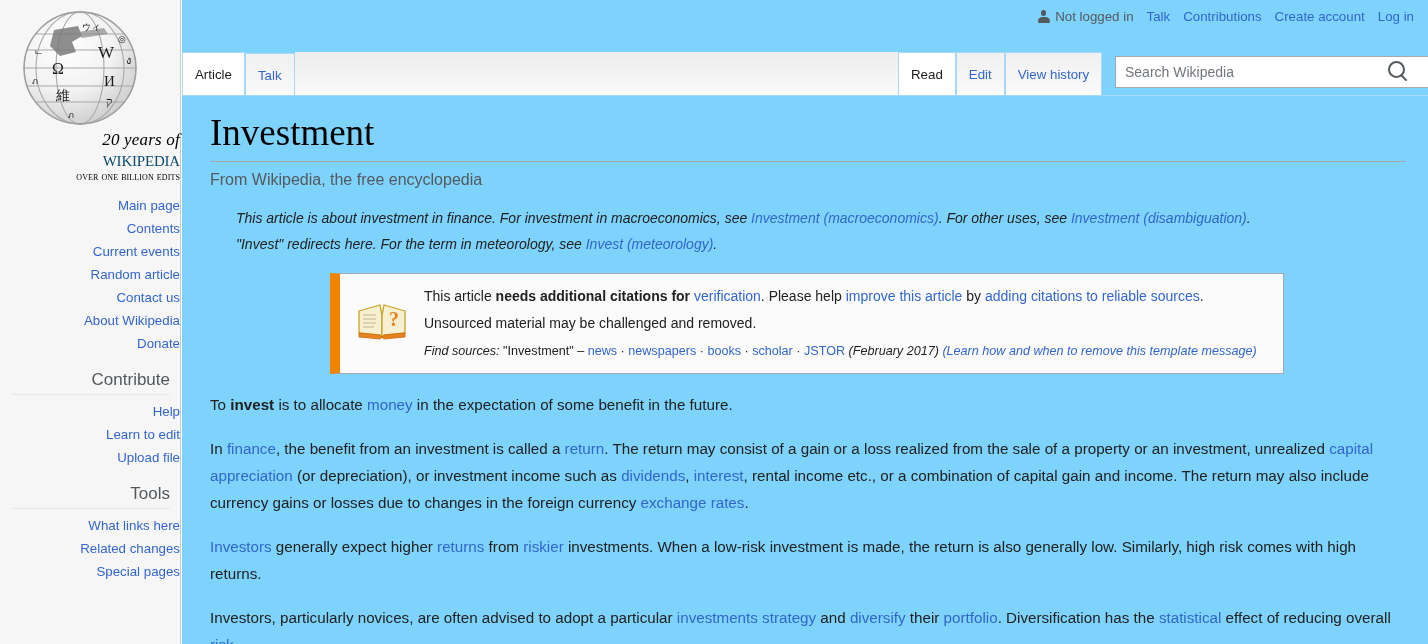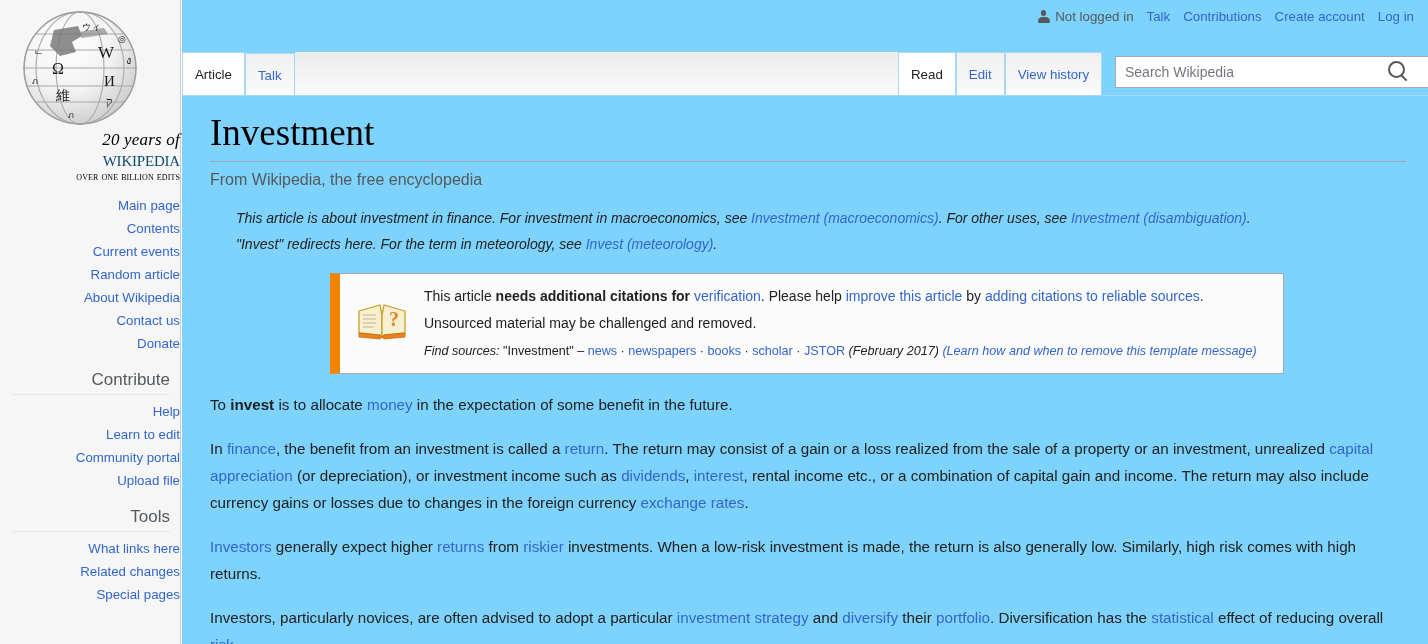--- a/index.html
+++ b/index.html
@@ -405,41 +405,38 @@
           <li>
             <a class="nav-link" href="#">Contents</a>
           </li>
           <li>
             <a class="nav-link" href="#">Current events</a>
           </li>
           <li>
             <a class="nav-link" href="#">Random article</a>
           </li>
           <li>
+            <a class="nav-link" href="#">Contact us</a>
+          </li>
+          <li>
             <a class="nav-link" href="#">About Wikipedia</a>
-          </li>
-          <li>
-            <a class="nav-link" href="#">Contact us</a>
           </li>
           <li>
             <a class="nav-link" href="#">Donate</a>
           </li>
         </ul>
       </div>
       <div class="nav-portal">
         <div class="portal-heading">Contribute</div>
         <ul class="nav-list">
           <li>
             <a class="nav-link" href="#">Help</a>
           </li>
           <li>
             <a class="nav-link" href="#">Learn to edit</a>
-          </li>
-          <li>
-            <a class="nav-link" href="#">Community portal</a>
           </li>
           <li>
             <a class="nav-link" href="#">Upload file</a>
           </li>
         </ul>
       </div>
       <div class="nav-portal">
         <div class="portal-heading">Tools</div>
         <ul class="nav-list">
           <li>
@@ -528,16 +525,16 @@
           <span>(February 2017)</span>
           <a href="#">(Learn how and when to remove this template message)</a>
         </div>
       </div>
     </div>
 
     <div id="paragraphs">
         <p class="body-para"><span>To </span><b>invest</b><span> is to allocate </span><a href="#">money</a><span> in the expectation of some benefit in the future.</span></p>
         <p class="body-para"><span>In </span><a href="#">finance</a><span>, the benefit from an investment is called a </span><a href="#">return</a><span>. The return may consist of a gain or a loss realized from the sale of a property or an investment, unrealized </span><a href="#">capital appreciation</a><span> (or depreciation), or investment income such as </span><a href="#">dividends</a><span>, </span><a href="#">interest</a><span>, rental income etc., or a combination of capital gain and income. The return may also include currency gains or losses due to changes in the foreign currency </span><a href="#">exchange rates</a><span>.</span></p>
         <p class="body-para"><a href="#">Investors</a><span> generally expect higher </span><a href="#">returns</a><span> from </span><a href="#">riskier</a><span> investments. When a low-risk investment is made, the return is also generally low. Similarly, high risk comes with high returns.</span></p>
-        <p class="body-para"><span>Investors, particularly novices, are often advised to adopt a particular </span><a href="#">investment strategy</a><span> and </span><a href="#">diversify</a><span> their </span><a href="#">portfolio</a><span>. Diversification has the </span><a href="#">statistical</a><span> effect of reducing overall </span><a href="#">risk</a><span>.</span></p>
+        <p class="body-para"><span>Investors, particularly novices, are often advised to adopt a particular </span><a href="#">investments strategy</a><span> and </span><a href="#">diversify</a><span> their </span><a href="#">portfolio</a><span>. Diversification has the </span><a href="#">statistical</a><span> effect of reducing overall </span><a href="#">risk</a><span>.</span></p>
       </div>
   </div>
 </div>
 
 </body></html>

